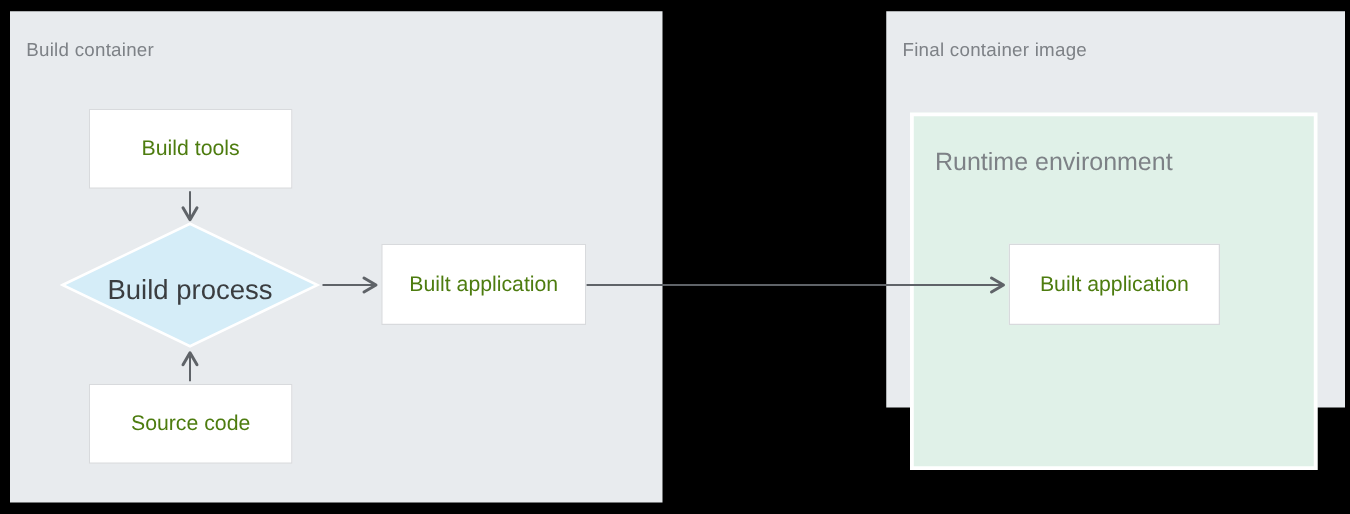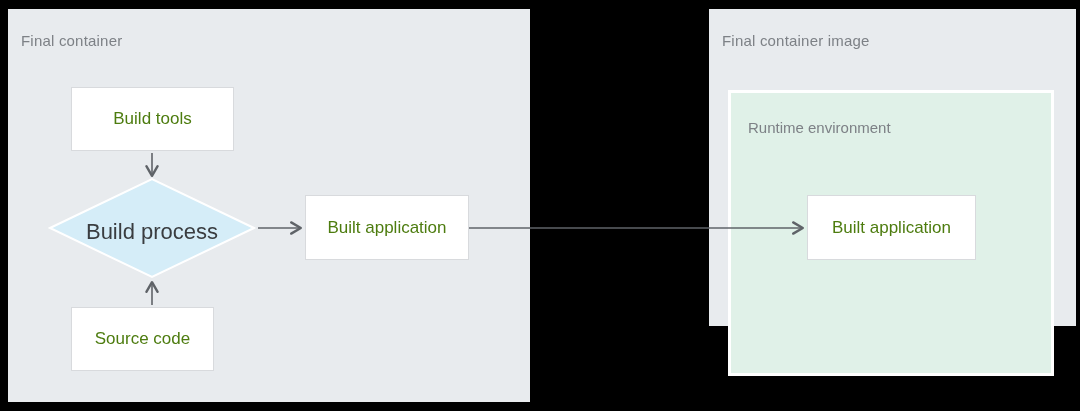--- a/index.html
+++ b/index.html
@@ -38,21 +38,21 @@
   .runtime-box {
     position: absolute;
     left: 19px; top: 81px;
     width: 320px; height: 280px;
     background: #e0f1e8;
     border: 3px solid #ffffff;
   }
   .runtime-title {
     position: absolute;
     left: 17px; top: 26px;
-    font-size: 15px;
+    font-size: 20px;
     color: #7d8186;
     white-space: nowrap;
   }
   .flow {
     position: absolute;
     left: 0; top: 0;
     width: 1080px;
     height: 411px;
     pointer-events: none;
   }
@@ -63,21 +63,21 @@
     border: 1px solid #d8dadd;
     display: flex;
     align-items: center;
     justify-content: center;
     font-size: 17px;
     color: #4d7c0f;
     white-space: nowrap;
   }
   #node-build-tools   { left: 71px;  top: 87px;  width: 163px; height: 64px; }
   #node-built-app-src { left: 305px; top: 195px; width: 164px; height: 65px; }
-  #node-source-code   { left: 71px;  top: 307px; width: 143px; height: 64px; }
+  #node-source-code   { left: 71px;  top: 307px; width: 163px; height: 64px; }
   #node-built-app-dst { left: 807px; top: 195px; width: 169px; height: 65px; }
   .diamond-label {
     position: absolute;
     left: 72px; top: 219px;
     width: 160px;
     text-align: center;
     font-size: 22px;
     color: #3a3d40;
     white-space: nowrap;
   }
@@ -91,21 +91,21 @@
     letter-spacing: 0.5px;
     color: #8b8e92;
   }
 </style>
 </head>
 <body>
 
 <div class="stage">
 
   <section class="panel" id="panel-build">
-    <div class="panel-title">Final container</div>
+    <div class="panel-title">Build container</div>
   </section>
 
   <section class="panel" id="panel-final">
     <div class="panel-title">Final container image</div>
     <div class="runtime-box">
       <div class="runtime-title">Runtime environment</div>
     </div>
   </section>
 
   <svg class="flow" viewBox="0 0 1080 411" xmlns="http://www.w3.org/2000/svg">

